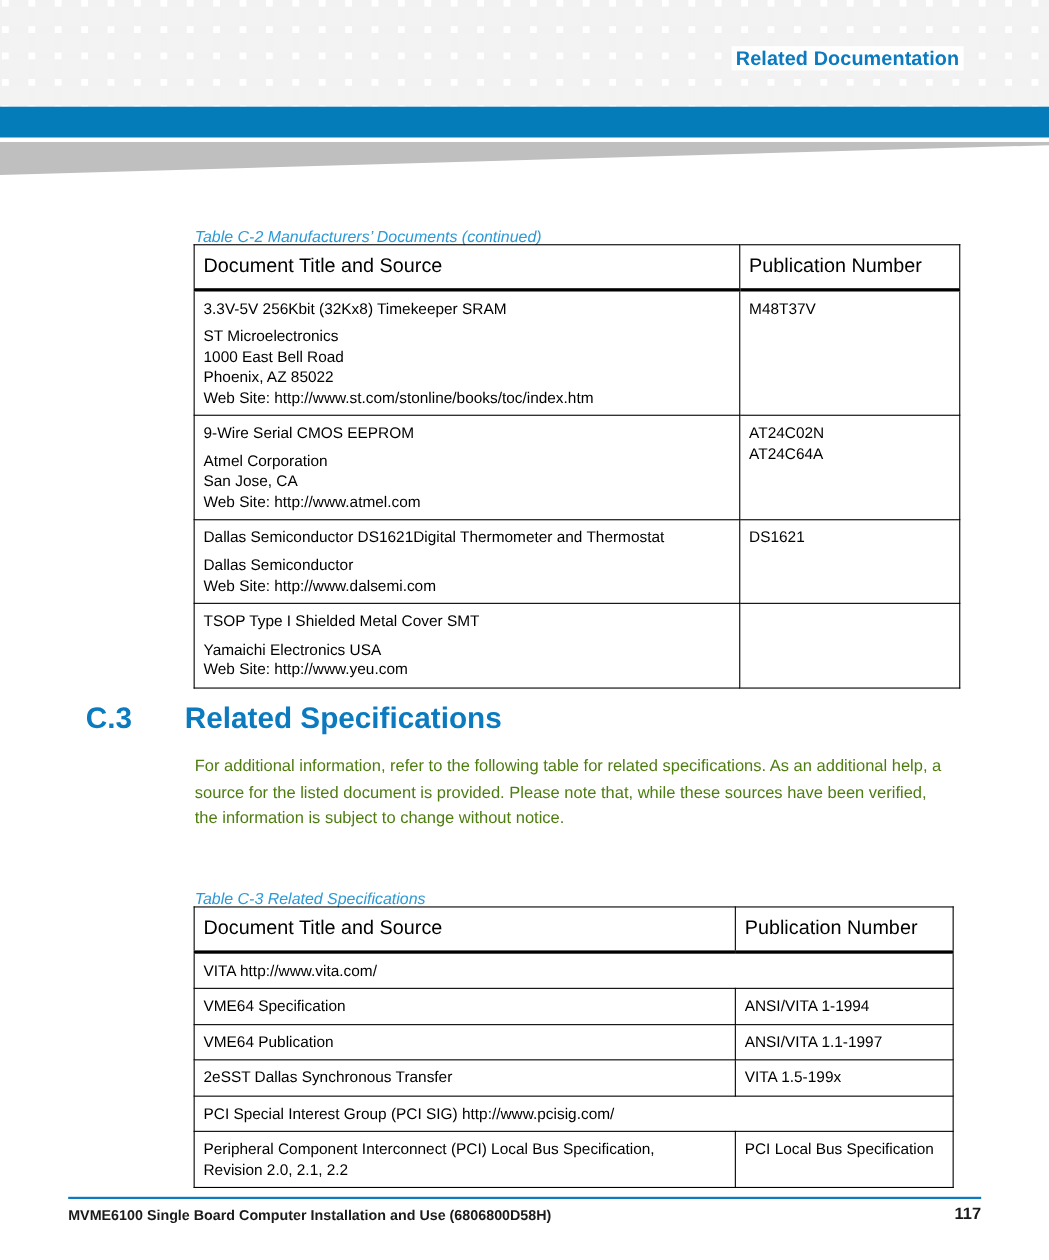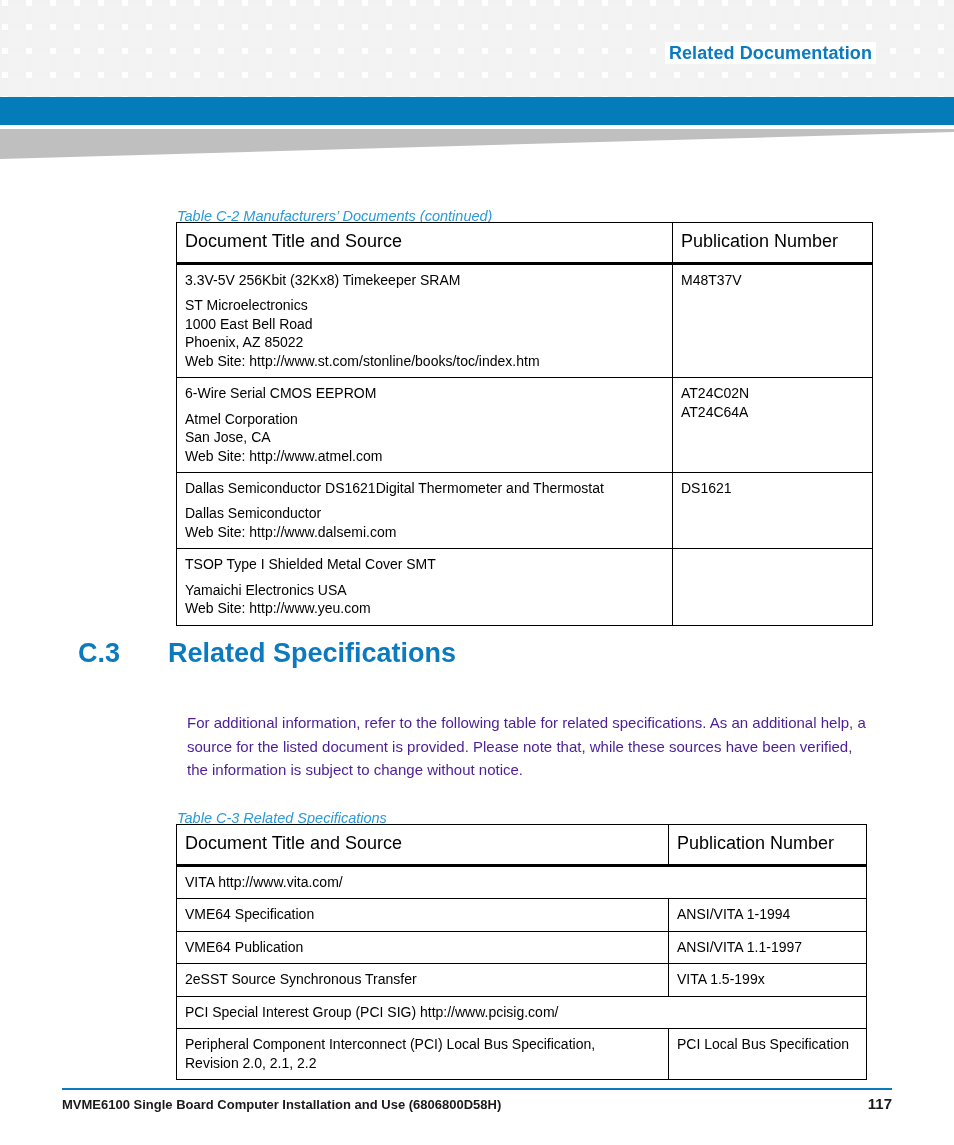--- a/index.html
+++ b/index.html
@@ -126,26 +126,25 @@
     font-weight: bold;
     color: #0b7abf;
     white-space: nowrap;
   }
   #section-number { display: inline-block; width: 90px; }
 
   
   #intro-paragraph {
     position: absolute;
     left: 177px;
-    top: 696px;
+    top: 670px;
     width: 690px;
     font-size: 15px;
     line-height: 23.5px;
-    color: #4c1d95;
-    margin-left: 10px;
+    color: #4d7c0f;
   }
 
   
   #footer-rule {
     position: absolute;
     left: 62px;
     top: 1088px;
     width: 830px;
     height: 2px;
     background: #0b7abf;
@@ -365,21 +364,21 @@
           <span class="cell-gap"></span>
           <span class="sub-lines">ST Microelectronics
 1000 East Bell Road
 Phoenix, AZ 85022
 Web Site: http://www.st.com/stonline/books/toc/index.htm</span>
         </td>
         <td>M48T37V</td>
       </tr>
       <tr style="height:82px">
         <td>
-          <span class="cell-title">6-Wire Serial CMOS EEPROM</span>
+          <span class="cell-title">9-Wire Serial CMOS EEPROM</span>
           <span class="cell-gap"></span>
           <span class="sub-lines">Atmel Corporation
 San Jose, CA
 Web Site: http://www.atmel.com</span>
         </td>
         <td class="sub-lines">AT24C02N
 AT24C64A</td>
       </tr>
       <tr style="height:60px">
         <td>
@@ -427,21 +426,21 @@
       </tr>
       <tr>
         <td>VME64 Specification</td>
         <td>ANSI/VITA 1-1994</td>
       </tr>
       <tr>
         <td>VME64 Publication</td>
         <td>ANSI/VITA 1.1-1997</td>
       </tr>
       <tr>
-        <td>2eSST Source Synchronous Transfer</td>
+        <td>2eSST Dallas Synchronous Transfer</td>
         <td>VITA 1.5-199x</td>
       </tr>
       <tr>
         <td colspan="2">PCI Special Interest Group (PCI SIG) http://www.pcisig.com/</td>
       </tr>
       <tr>
         <td class="sub-lines">Peripheral Component Interconnect (PCI) Local Bus Specification,
 Revision 2.0, 2.1, 2.2</td>
         <td>PCI Local Bus Specification</td>
       </tr>

